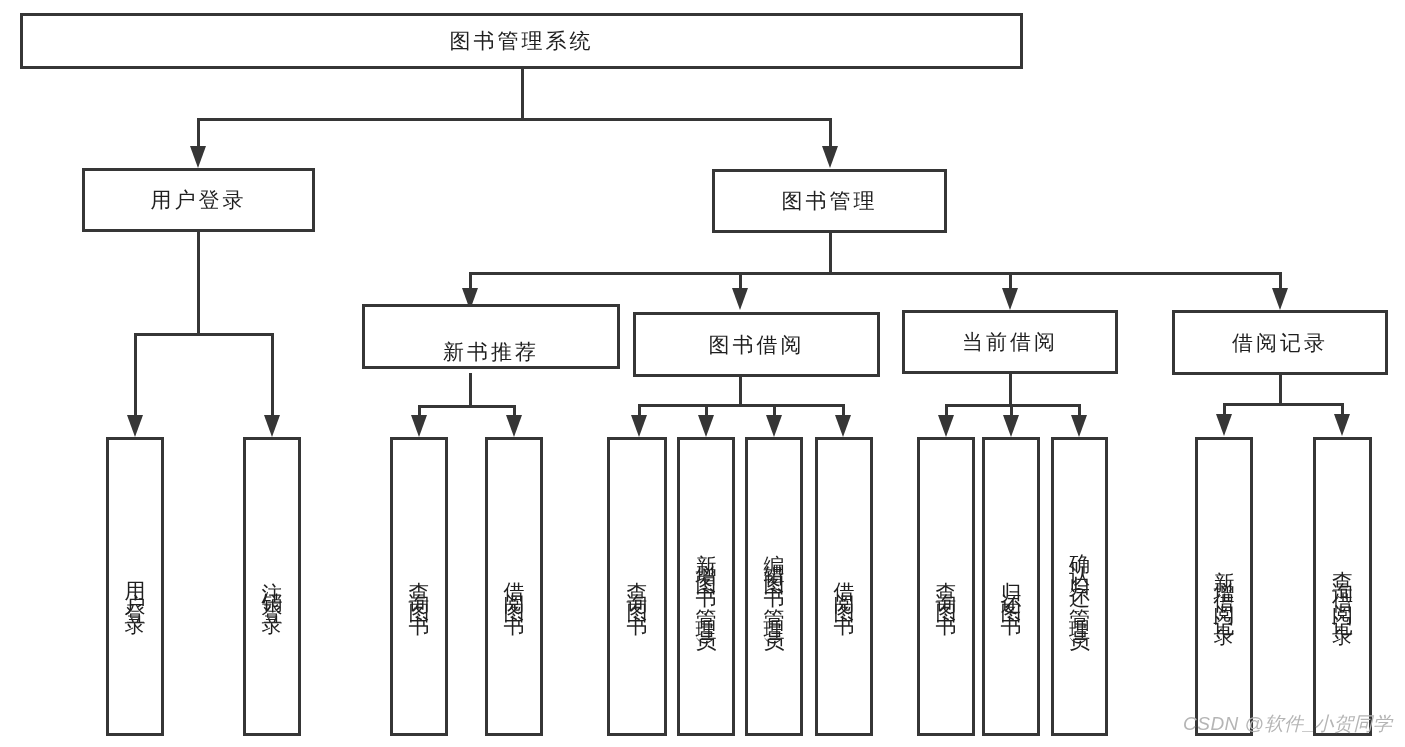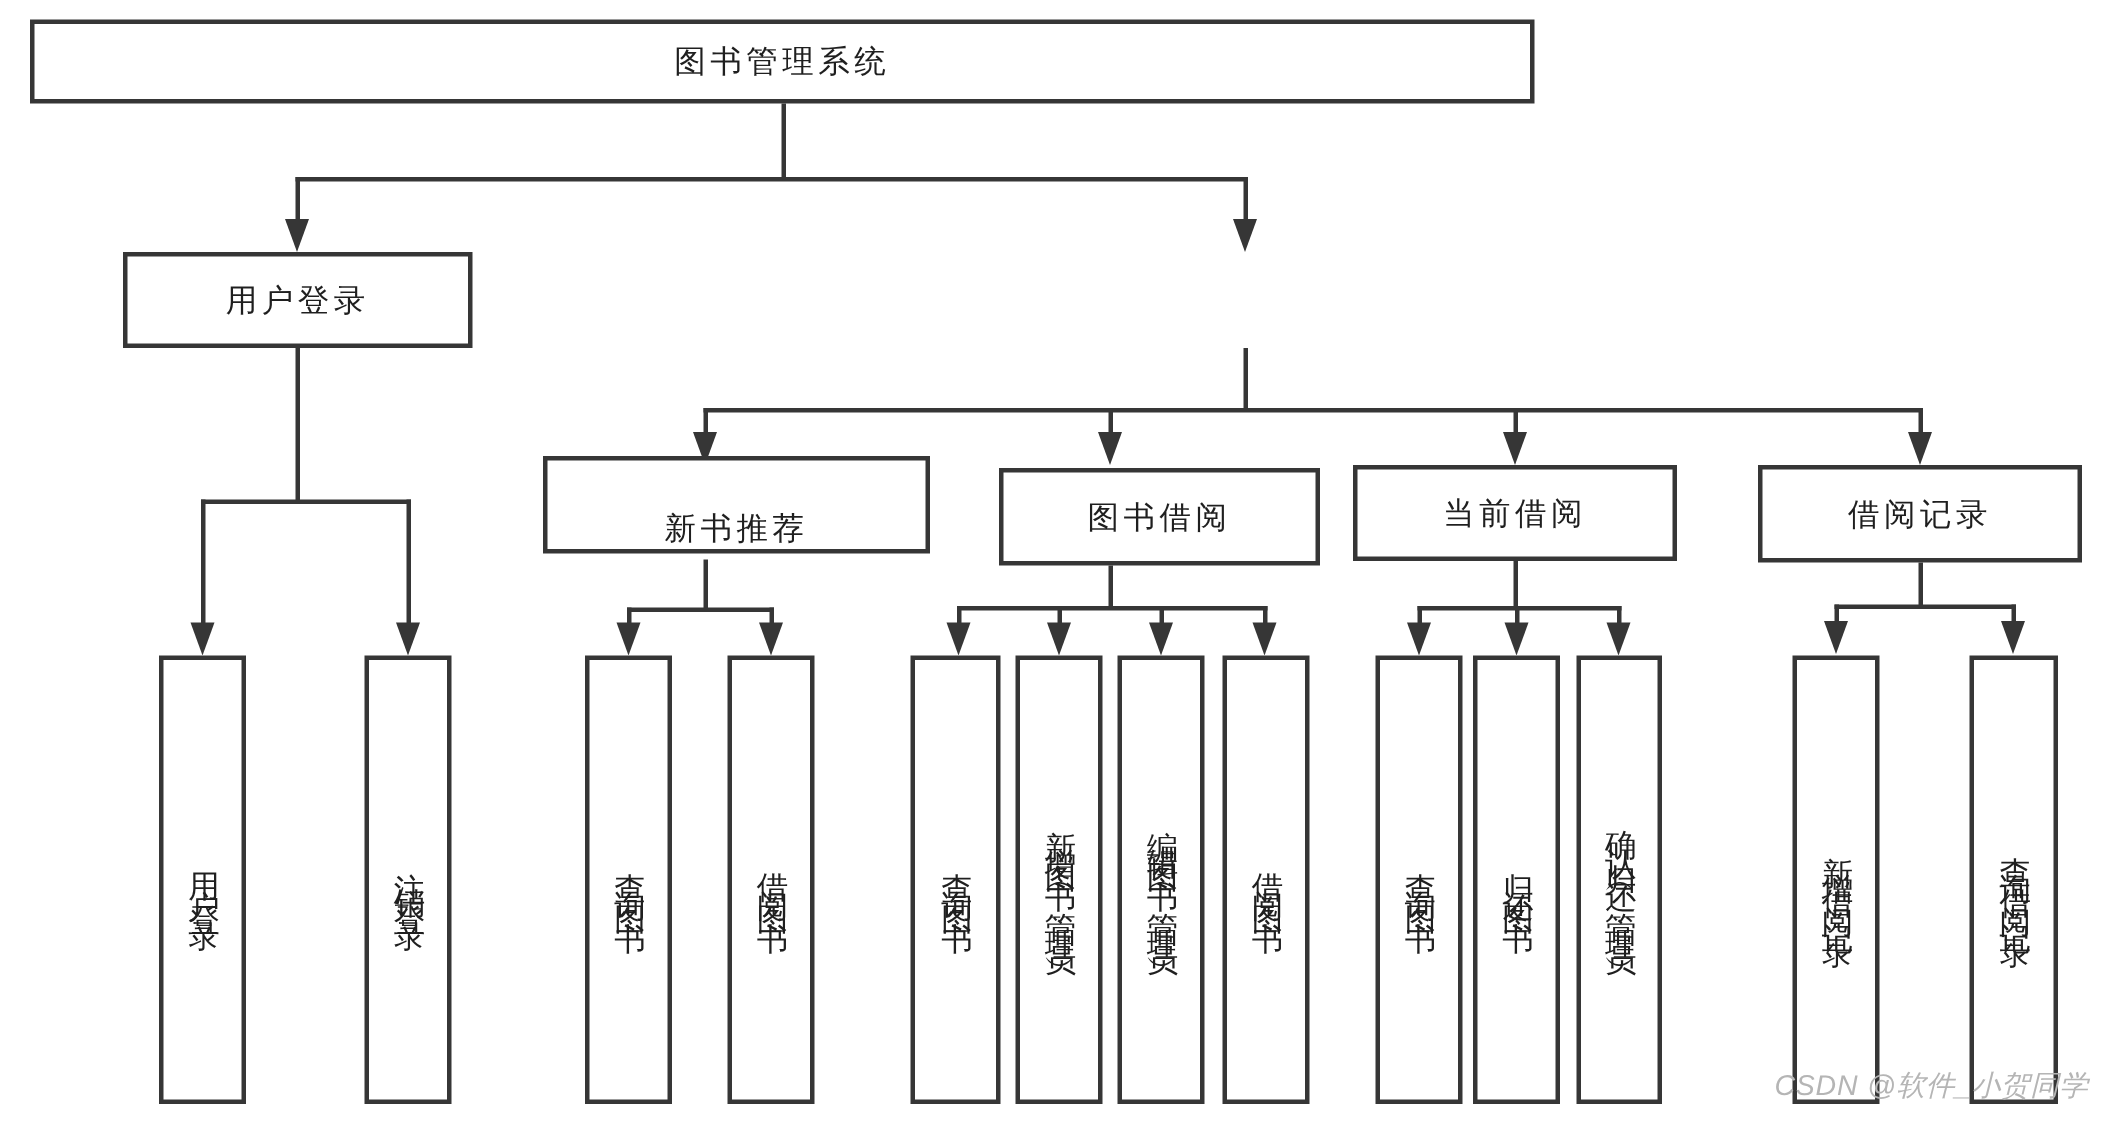--- a/index.html
+++ b/index.html
@@ -85,25 +85,28 @@
   <div class="arrow" style="left:1216px;top:414px;"></div>
   <div class="arrow" style="left:1334px;top:414px;"></div>
 
   <div class="hbox" style="left:20px;top:13px;width:1003px;height:56px;">
     <span class="lbl">图书管理系统</span>
   </div>
 
   <div class="hbox" style="left:82px;top:168px;width:233px;height:64px;">
     <span class="lbl">用户登录</span>
   </div>
+  <div class="hbox" style="left:712px;top:169px;width:235px;height:64px;">
+    <span class="lbl">图书管理</span>
+  </div>
 
   <div class="hbox" style="left:362px;top:304px;width:258px;height:65px;align-items:flex-end;">
     <span class="lbl">新书推荐</span>
   </div>
-  <div class="hbox" style="left:666px;top:312px;width:214px;height:65px;">
+  <div class="hbox" style="left:633px;top:312px;width:247px;height:65px;">
     <span class="lbl">图书借阅</span>
   </div>
   <div class="hbox" style="left:902px;top:310px;width:216px;height:64px;justify-content:center;">
     <span class="lbl">当前借阅</span>
   </div>
   <div class="hbox" style="left:1172px;top:310px;width:216px;height:65px;">
     <span class="lbl">借阅记录</span>
   </div>
 
   <div class="vbox" style="left:106px;width:58px;">

